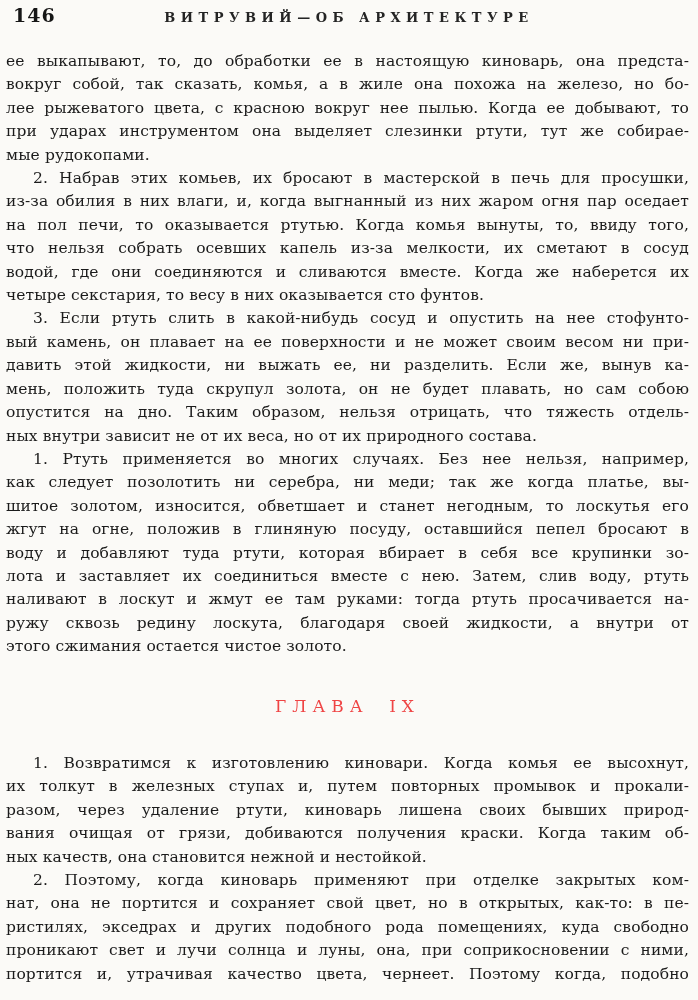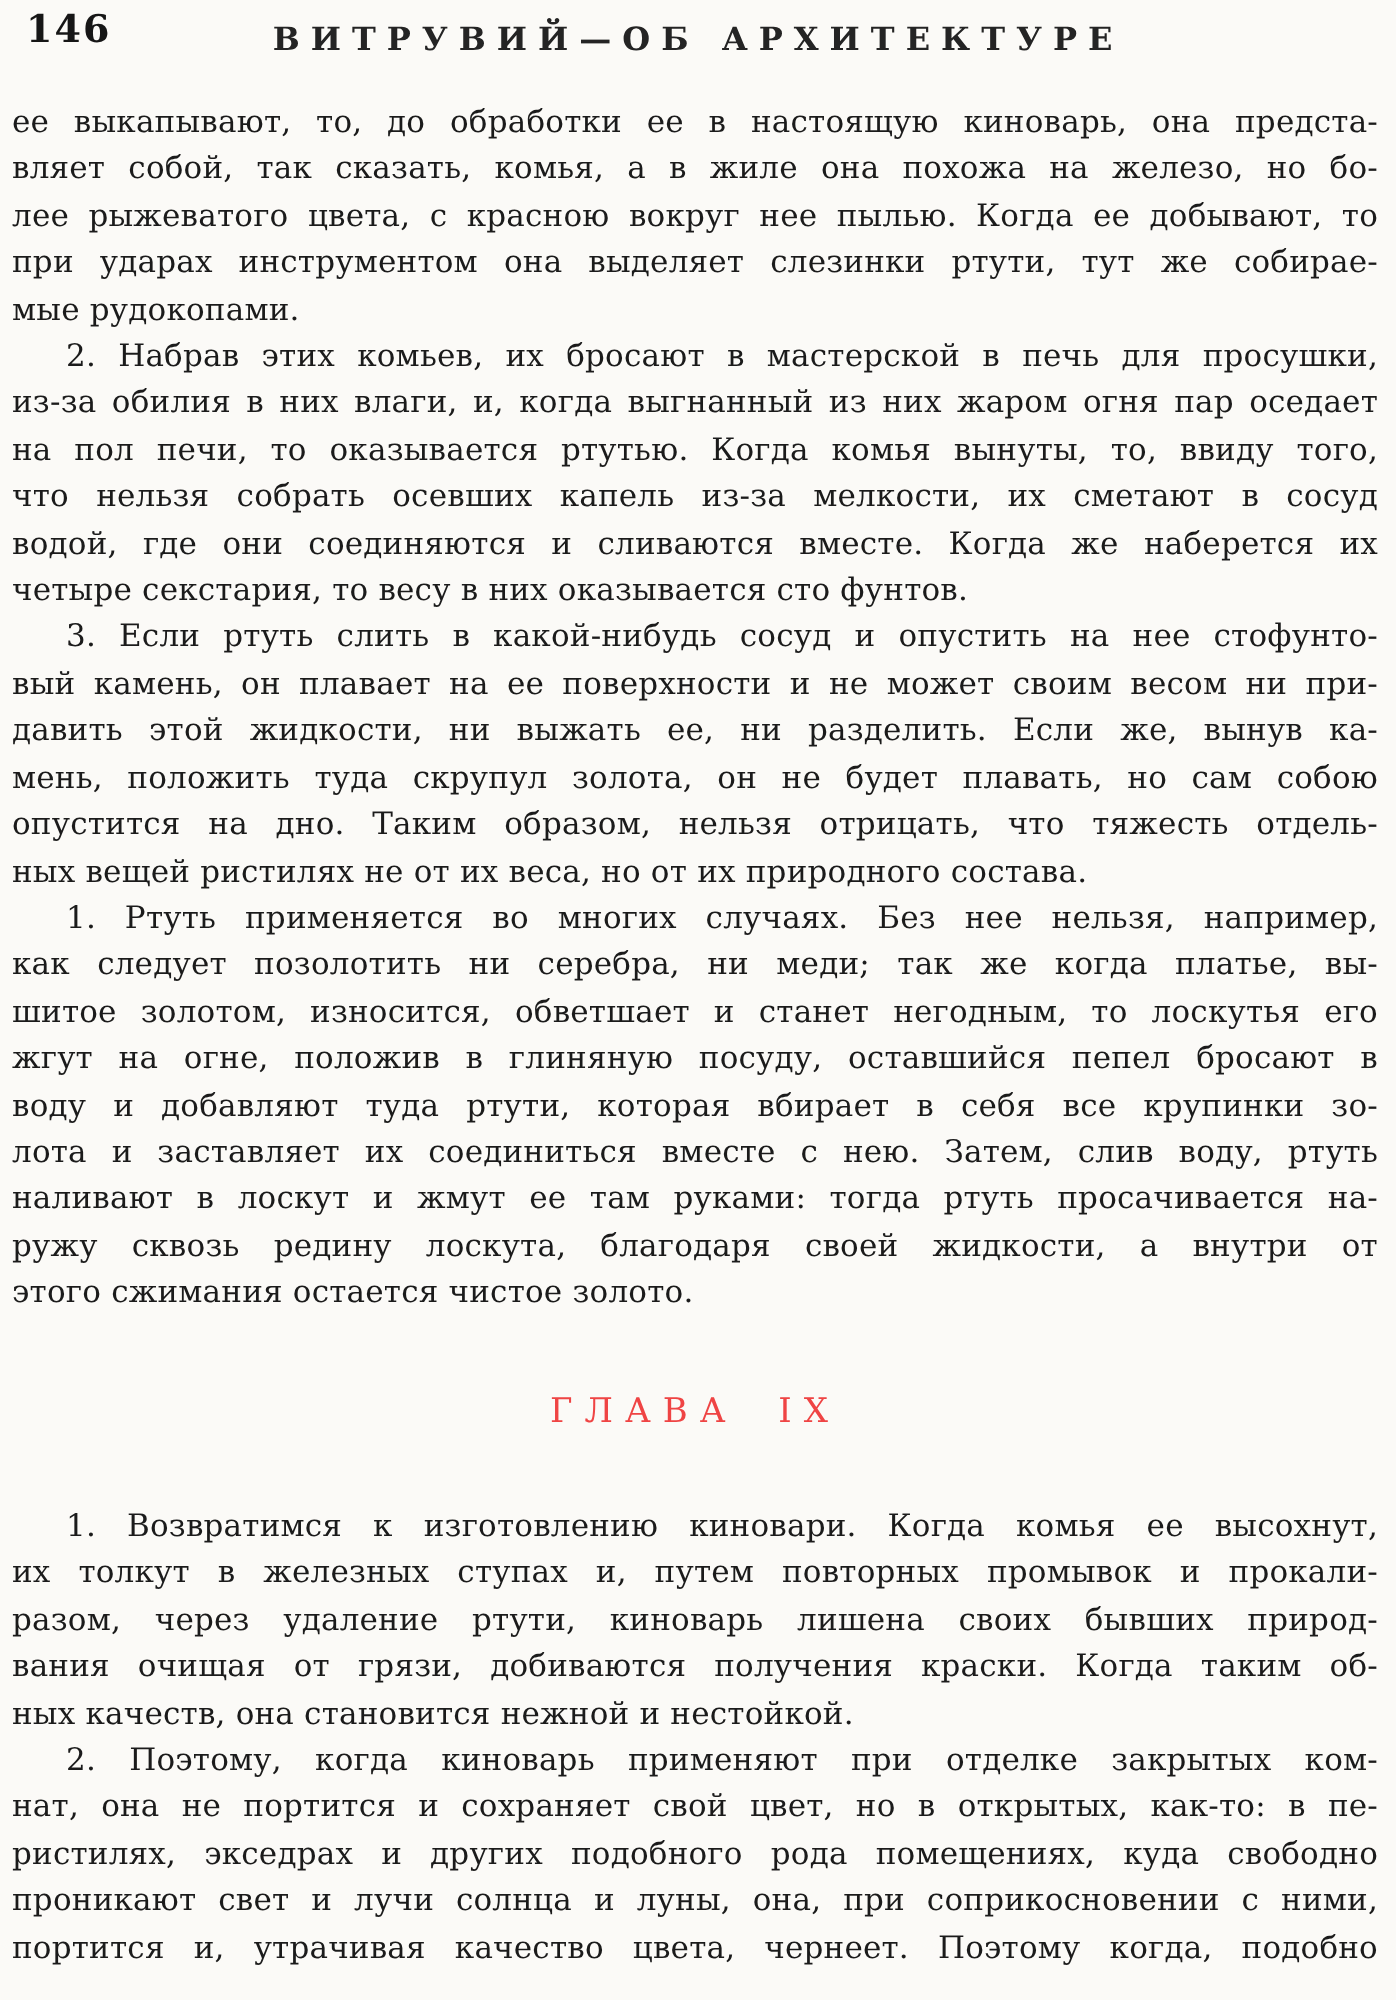--- a/index.html
+++ b/index.html
@@ -33,21 +33,21 @@
     font-weight: 700;
     letter-spacing: 1px;
     color: #161616;
   }
   .running-title {
     position: absolute;
     left: 0;
     right: 0;
     top: 10px;
     text-align: center;
-    font-size: 16px;
+    font-size: 13px;
     font-weight: 600;
     letter-spacing: 5.5px;
     color: #242424;
     white-space: nowrap;
   }
   .body-text {
     position: absolute;
     top: 50px;
     left: 0;
     right: 0;
@@ -84,40 +84,40 @@
 <body>
 
 <div class="page">
   <div class="running-head">
     <div class="page-number">146</div>
     <div class="running-title">ВИТРУВИЙ—ОБ АРХИТЕКТУРЕ</div>
   </div>
   <div class="body-text">
       <div class="para">
         <div class="line">ее выкапывают, то, до обработки ее в настоящую киноварь, она предста-</div>
-        <div class="line">вляет собой, так сказать, комья, а в жиле она похожа на железо, но бо-</div>
+        <div class="line">вокруг собой, так сказать, комья, а в жиле она похожа на железо, но бо-</div>
         <div class="line">лее рыжеватого цвета, с красною вокруг нее пылью. Когда ее добывают, то</div>
         <div class="line">при ударах инструментом она выделяет слезинки ртути, тут же собирае-</div>
         <div class="line lastline">мые рудокопами.</div>
       </div>
       <div class="para indent">
         <div class="line">2. Набрав этих комьев, их бросают в мастерской в печь для просушки,</div>
         <div class="line">из-за обилия в них влаги, и, когда выгнанный из них жаром огня пар оседает</div>
         <div class="line">на пол печи, то оказывается ртутью. Когда комья вынуты, то, ввиду того,</div>
         <div class="line">что нельзя собрать осевших капель из-за мелкости, их сметают в сосуд</div>
         <div class="line">водой, где они соединяются и сливаются вместе. Когда же наберется их</div>
         <div class="line lastline">четыре секстария, то весу в них оказывается сто фунтов.</div>
       </div>
       <div class="para indent">
         <div class="line">3. Если ртуть слить в какой-нибудь сосуд и опустить на нее стофунто-</div>
         <div class="line">вый камень, он плавает на ее поверхности и не может своим весом ни при-</div>
         <div class="line">давить этой жидкости, ни выжать ее, ни разделить. Если же, вынув ка-</div>
         <div class="line">мень, положить туда скрупул золота, он не будет плавать, но сам собою</div>
         <div class="line">опустится на дно. Таким образом, нельзя отрицать, что тяжесть отдель-</div>
-        <div class="line lastline">ных вещей ристилях не от их веса, но от их природного состава.</div>
+        <div class="line lastline">ных внутри зависит не от их веса, но от их природного состава.</div>
       </div>
       <div class="para indent">
         <div class="line">1. Ртуть применяется во многих случаях. Без нее нельзя, например,</div>
         <div class="line">как следует позолотить ни серебра, ни меди; так же когда платье, вы-</div>
         <div class="line">шитое золотом, износится, обветшает и станет негодным, то лоскутья его</div>
         <div class="line">жгут на огне, положив в глиняную посуду, оставшийся пепел бросают в</div>
         <div class="line">воду и добавляют туда ртути, которая вбирает в себя все крупинки зо-</div>
         <div class="line">лота и заставляет их соединиться вместе с нею. Затем, слив воду, ртуть</div>
         <div class="line">наливают в лоскут и жмут ее там руками: тогда ртуть просачивается на-</div>
         <div class="line">ружу сквозь редину лоскута, благодаря своей жидкости, а внутри от</div>

